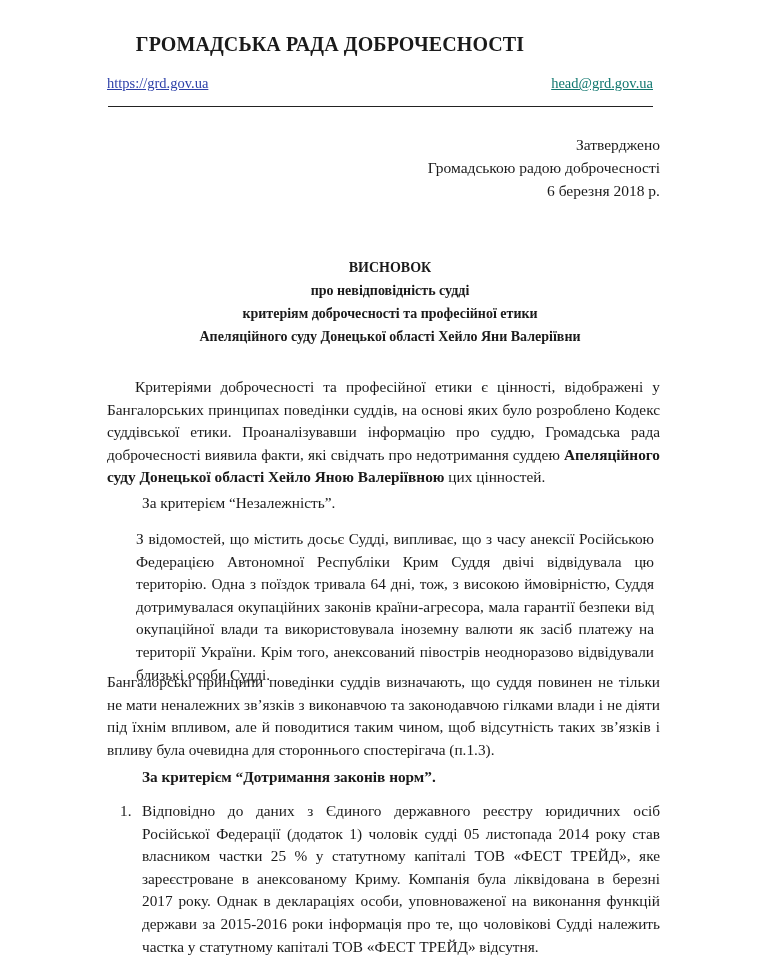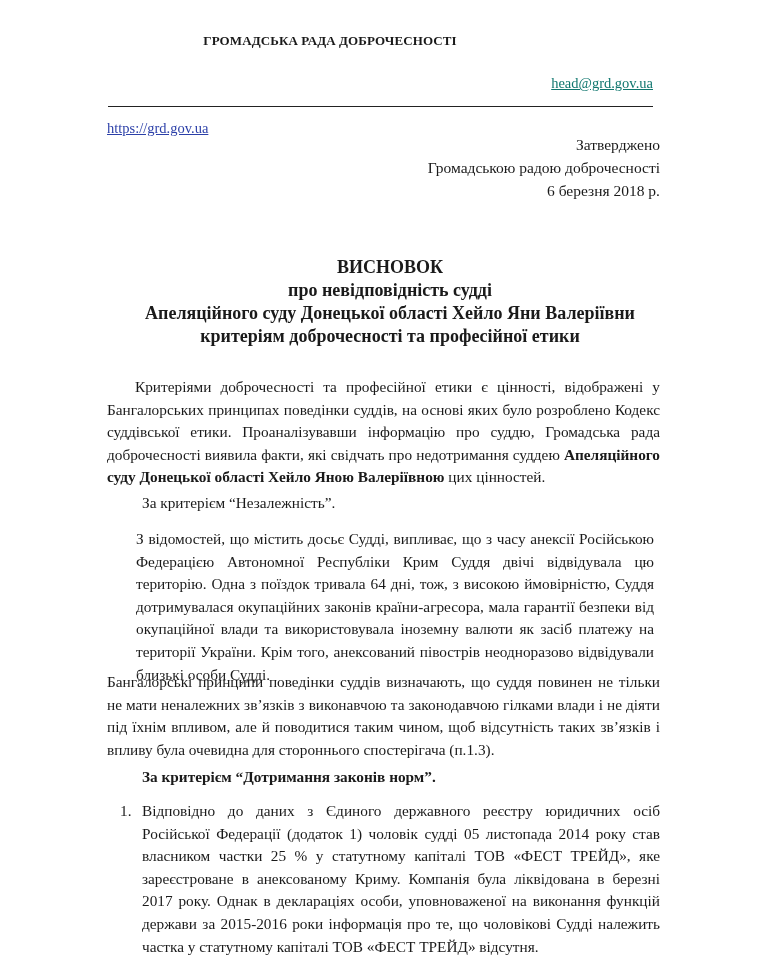--- a/index.html
+++ b/index.html
@@ -20,30 +20,29 @@
       position: absolute;
       left: 0; top: 0;
       width: 780px; height: 960px;
     }
     .org-title {
       position: absolute;
       top: 33px;
       left: 0; width: 660px;
       text-align: center;
       font-weight: bold;
-      font-size: 13px;
+      font-size: 20px;
       letter-spacing: 0.1px;
     }
     .link-left {
       position: absolute;
       top: 75px; left: 107px;
       color: #2b3fa8;
       text-decoration: underline;
       font-size: 14.5px;
-      margin-top: 45px;
     }
     .link-right {
       position: absolute;
       top: 75px; right: 127px;
       color: #0f766e;
       text-decoration: underline;
       font-size: 14.5px;
     }
     .rule {
       position: absolute;
@@ -58,21 +57,21 @@
       font-weight: normal;
       line-height: 23px;
       font-size: 15.5px;
     }
     .conclusion {
       position: absolute;
       top: 256px; left: 0; width: 780px;
       text-align: center;
       font-weight: bold;
       line-height: 23px;
-      font-size: 18px;
+      font-size: 14px;
     }
     .para {
       position: absolute;
       text-align: justify;
       line-height: 22.6px;
       font-size: 15.3px;
     }
     .p1 { top: 376px; left: 107px; width: 553px; text-indent: 28px; }
     .h1 { top: 494px; left: 142px; font-weight: normal; position: absolute; font-size: 15.3px; }
     .p2 { top: 528px; left: 136px; width: 518px; }
@@ -112,22 +111,22 @@
 
   <div class="approved">
     <div>Затверджено</div>
     <div>Громадською радою доброчесності</div>
     <div>6 березня 2018 р.</div>
   </div>
 
   <div class="conclusion">
     <div>ВИСНОВОК</div>
     <div>про невідповідність судді</div>
+    <div>критеріям доброчесності та професійної етики</div>
     <div>Апеляційного суду Донецької області Хейло Яни Валеріївни</div>
-    <div>критеріям доброчесності та професійної етики</div>
   </div>
 
   <div class="para p1"><span>Критеріями доброчесності та професійної етики є цінності, відображені у Бангалорських принципах поведінки суддів, на основі яких було розроблено Кодекс суддівської етики. Проаналізувавши інформацію про суддю, Громадська рада доброчесності виявила факти, які свідчать про недотримання суддею </span><b>Апеляційного суду Донецької області Хейло Яною Валеріївною</b><span> цих цінностей.</span></div>
 
   <div class="h1">За критерієм “Незалежність”.</div>
 
   <div class="para p2">З відомостей, що містить досьє Судді, випливає, що з часу анексії Російською Федерацією Автономної Республіки Крим Суддя двічі відвідувала цю територію. Одна з поїздок тривала 64 дні, тож, з високою ймовірністю, Суддя дотримувалася окупаційних законів країни-агресора, мала гарантії безпеки від окупаційної влади та використовувала іноземну валюти як засіб платежу на території України. Крім того, анексований півострів неодноразово відвідували близькі особи Судді.</div>
 
   <div class="para p3">Бангалорські принципи поведінки суддів визначають, що суддя повинен не тільки не мати неналежних зв’язків з виконавчою та законодавчою гілками влади і не діяти під їхнім впливом, але й поводитися таким чином, щоб відсутність таких зв’язків і впливу була очевидна для стороннього спостерігача (п.1.3).</div>
 

